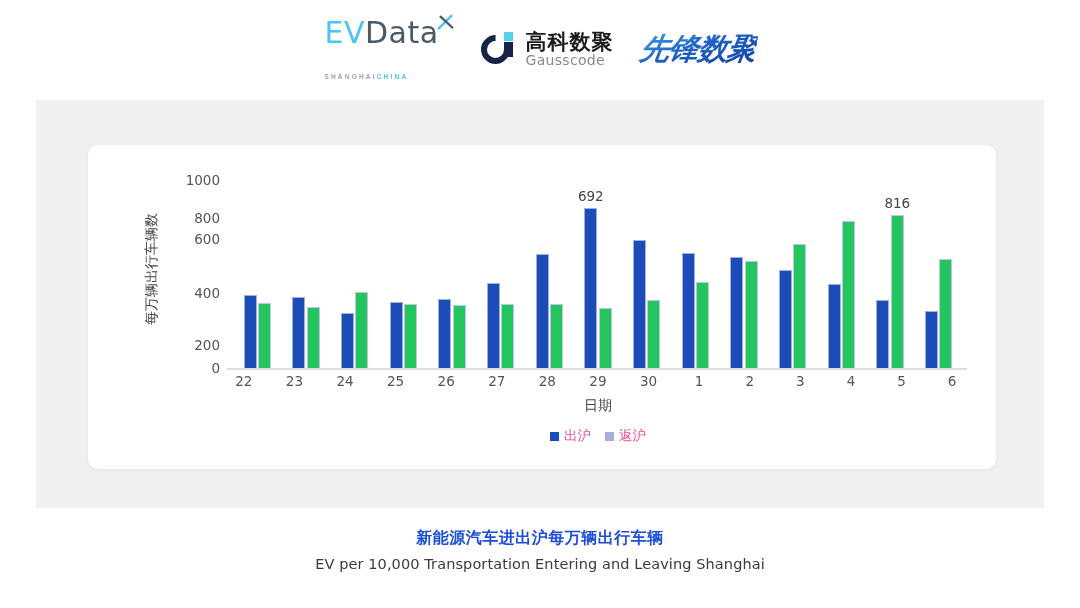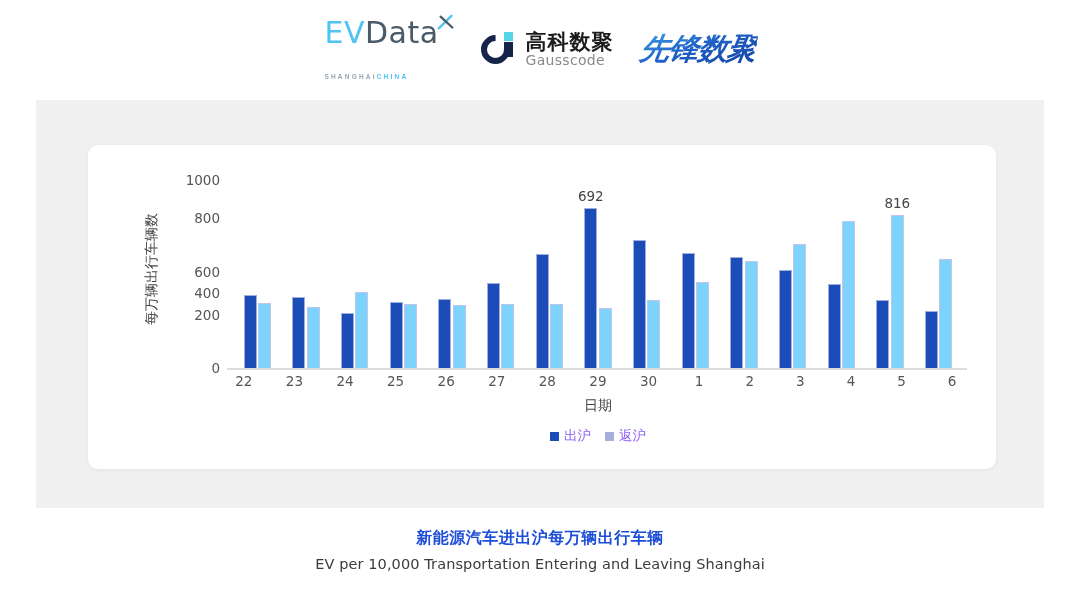--- a/index.html
+++ b/index.html
@@ -92,21 +92,21 @@
     position: absolute; left: 139px; top: 223px; width: 740px; height: 1.5px;
     background: #DDDDDD;
   }
 
   .bars { position: absolute; left: 0; top: 0; width: 100%; height: 100%;
           display: flex; align-items: flex-end; }
   .group { flex: 1 1 0; height: 100%; display: flex; align-items: flex-end;
            justify-content: center; gap: 1.5px; position: relative; }
   .bar { width: 13px; position: relative; }
   .bar.s0 { background: #1B4CB8; border: 1px solid #9FB0DF; border-bottom: none; }
-  .bar.s1 { background: #7dd3fc; border: 1px solid #BFC6E8; border-bottom: none; }
+  .bar.s1 { background: #22c55e; border: 1px solid #BFC6E8; border-bottom: none; }
   .bar-label {
     position: absolute; left: 50%; transform: translateX(-50%);
     top: -21px; font-size: 13.5px; color: #444; white-space: nowrap;
     font-family: "DejaVu Sans", sans-serif;
   }
 
   .x-ticks {
     position: absolute; left: 145px; top: 228px; width: 730px; height: 22px;
     display: flex;
     gap: 29px;
@@ -116,21 +116,21 @@
 
   .x-axis-title {
     position: absolute; left: 145px; top: 252px; width: 730px;
     text-align: center; font-size: 14px; color: #444;
     font-family: "DejaVu Sans", sans-serif;
   }
 
   .legend {
     position: absolute; left: 145px; top: 282px; width: 730px;
     display: flex; align-items: flex-start; justify-content: center; gap: 14px;
-    font-size: 13.5px; color: #8b5cf6; font-family: "DejaVu Sans", sans-serif;
+    font-size: 13.5px; color: #ec4899; font-family: "DejaVu Sans", sans-serif;
   }
   .legend-item { display: flex; align-items: center; gap: 5px; }
   .legend-swatch { width: 9px; height: 9px; display: inline-block; }
   .legend-swatch.s0 { background: #1B4CB8; }
   .legend-swatch.s1 { background: #A6AFDC; }
 
   
   .caption { position: absolute; left: 0; top: 528px; width: 1080px; text-align: center; }
   .caption-cn {
     font-size: 16px; font-weight: 700; color: #1d4ed8; letter-spacing: 0.5px;
@@ -177,23 +177,23 @@
 
   <div class="outer-panel"></div>
 
   <div class="chart-card">
     <div class="chart-inner">
 
       <div class="y-axis-title">每万辆出行车辆数</div>
 
       <div class="y-ticks">
           <div class="y-tick" style="top: 188px;">0</div>
-          <div class="y-tick" style="top: 135px;">200</div>
+          <div class="y-tick" style="top: 165px;">200</div>
           <div class="y-tick" style="top: 112.8px;">400</div>
-          <div class="y-tick" style="top: 92px;">600</div>
+          <div class="y-tick" style="top: 59px;">600</div>
           <div class="y-tick" style="top: 37.6px;">800</div>
           <div class="y-tick" style="top: 0px;">1000</div>
         </div>
       <div class="axis-line"></div>
 
       <div class="plot">
         <div class="bars">
             <div class="group">
               <div class="bar s0" style="height: 72.944px;"></div>
               <div class="bar s1" style="height: 64.86px;"></div>

